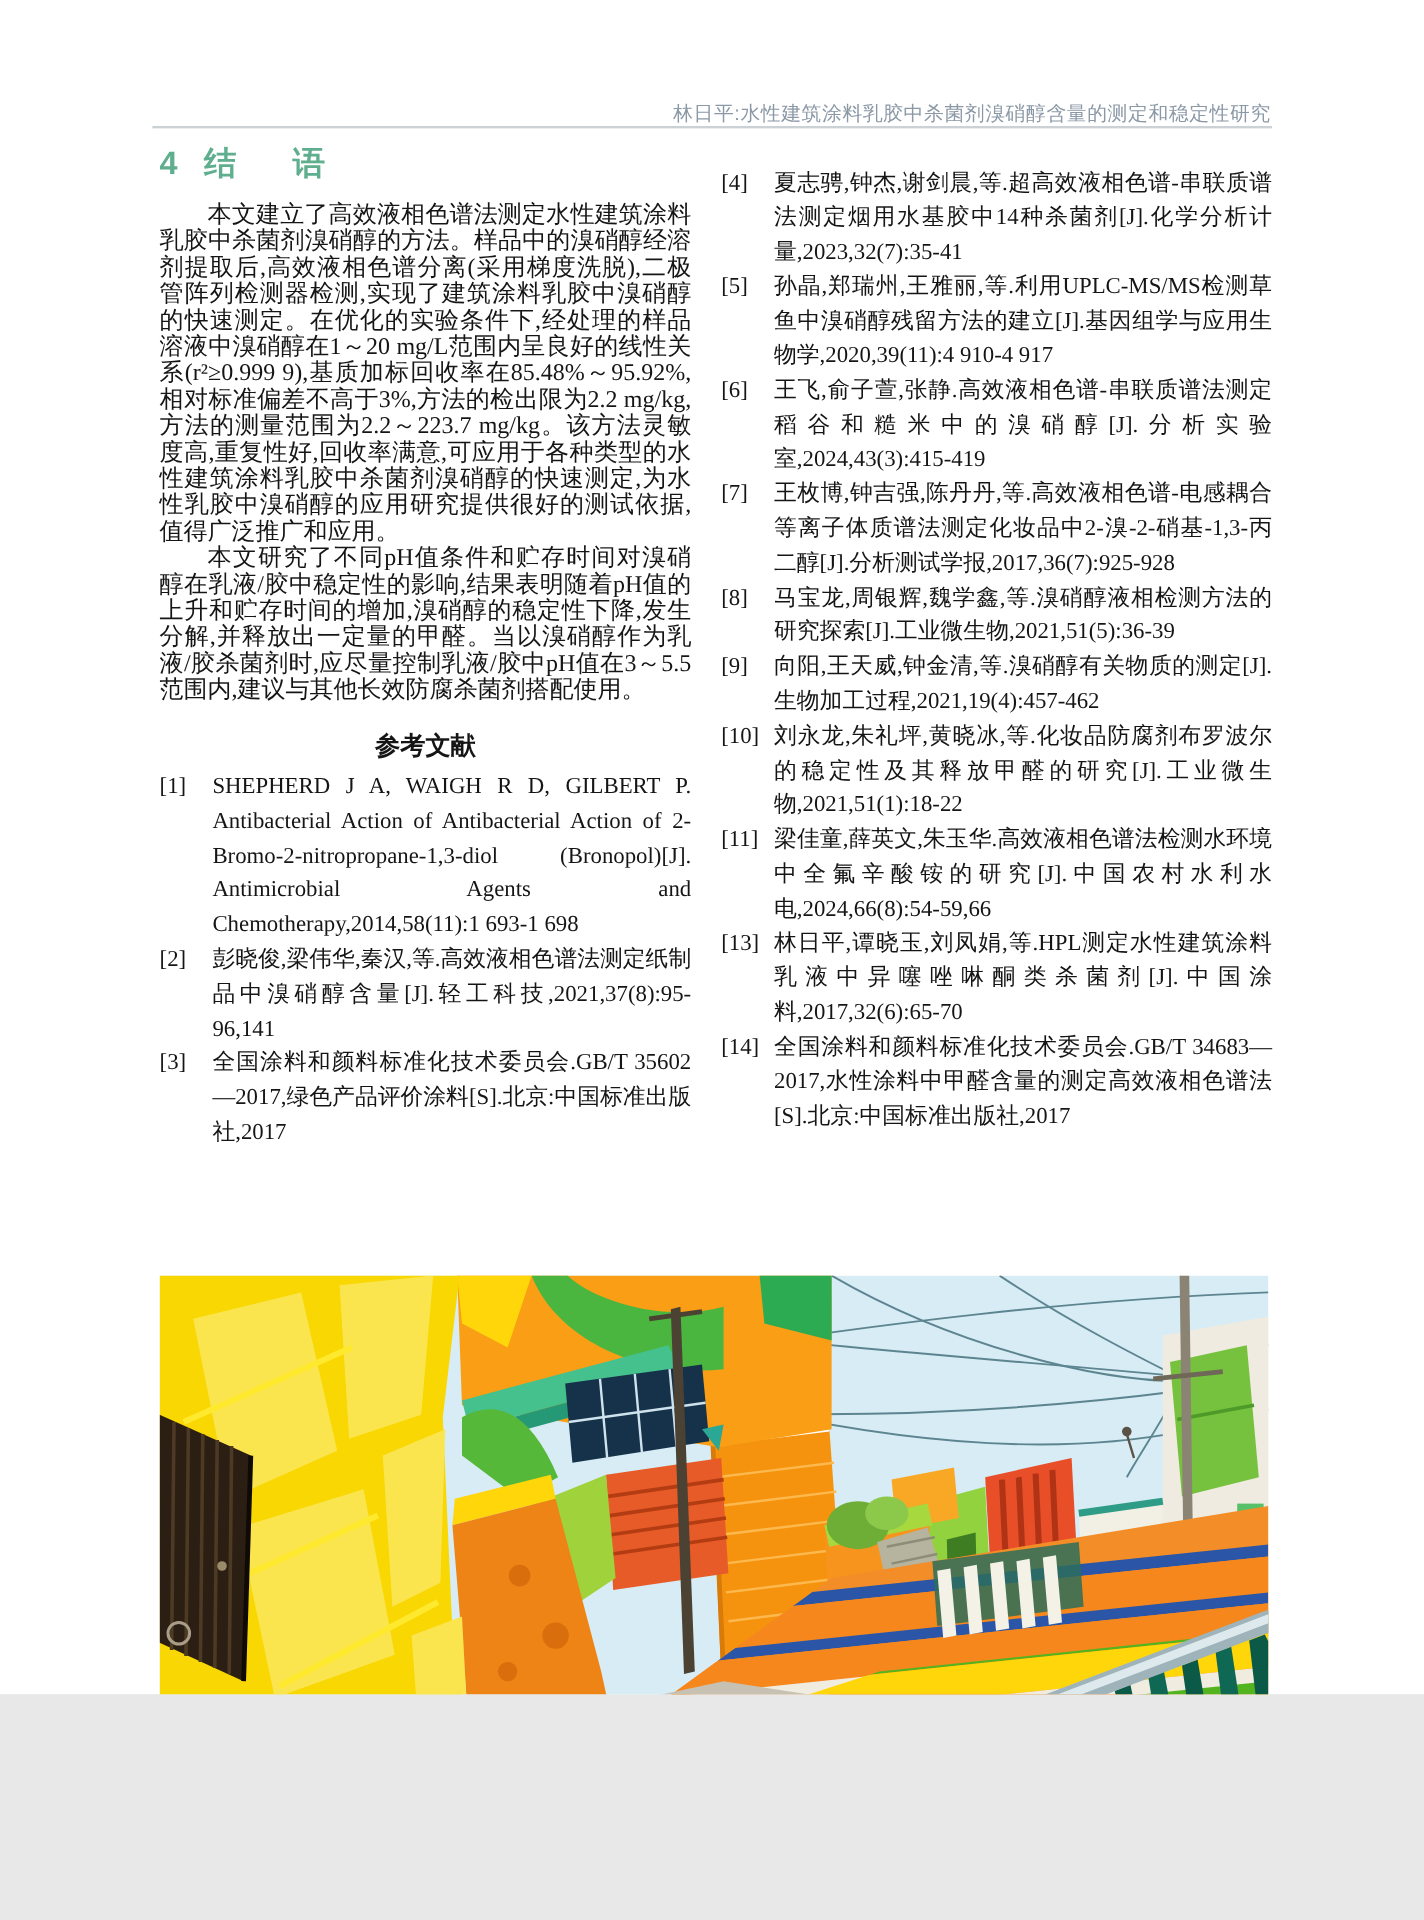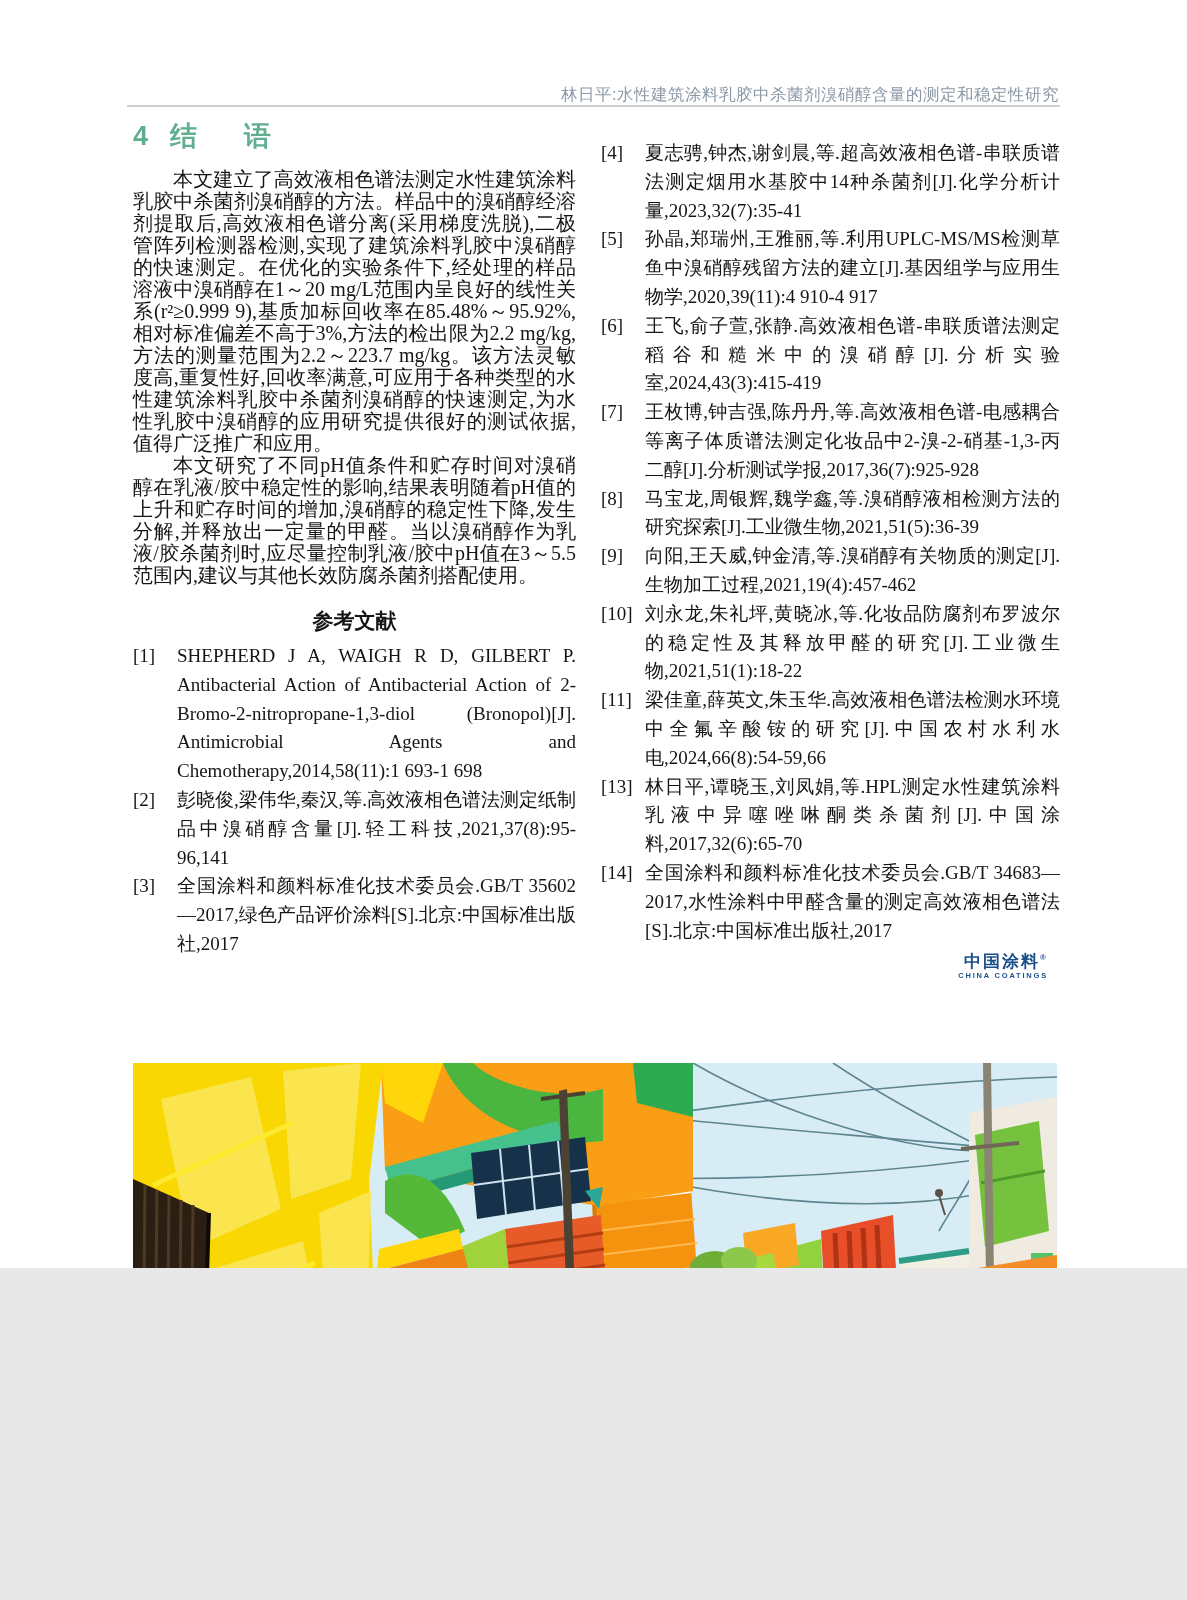--- a/index.html
+++ b/index.html
@@ -1,16 +1,16 @@
 <!DOCTYPE html>
 <html style="--accent-green: #5fae8e; --header-gray: #8b98a6; --rule-gray: #ccd1d6; --logo-blue: #1b4f8a; --footer-slate: #3d5a73; --text: #151515;"><head>
 <meta charset="utf-8">
 <style>
   html,body{margin:0;padding:0;background:#e8e8e8;}
-  .page{position:relative;width:1187px;height:1268px;background:#ffffff;margin:0 auto;
+  .page{position:relative;width:1187px;height:1412px;background:#ffffff;margin:0 auto;
         font-family:"Liberation Serif","DejaVu Serif",serif;color:var(--text,#151515);overflow:hidden;}
   .running-title{position:absolute;top:84px;right:128px;
         font-family:"Liberation Sans","DejaVu Sans",sans-serif;font-size:16.5px;
         color:var(--header-gray,#8b98a6);letter-spacing:.5px;}
   .rule{position:absolute;top:105px;left:127px;width:933px;height:2px;background:var(--rule-gray,#ccd1d6);}
   .col-left{position:absolute;left:133px;top:118px;width:443px;}
   .col-right{position:absolute;left:601px;top:139px;width:459px;}
   .sec-heading{font-family:"Liberation Sans","DejaVu Sans",sans-serif;color:var(--accent-green,#5fae8e);
         font-size:27px;font-weight:bold;margin:0 0 14px 0;display:flex;align-items:baseline;}
   .sec-num{margin-right:22px;}
@@ -103,24 +103,20 @@
     </div>
     <div class="ref">
       <span class="ref-label">[13]</span>
       <span class="ref-text">林日平,谭晓玉,刘凤娟,等.HPL测定水性建筑涂料乳液中异噻唑啉酮类杀菌剂[J].中国涂料,2017,32(6):65-70</span>
     </div>
     <div class="ref">
       <span class="ref-label">[14]</span>
       <span class="ref-text">全国涂料和颜料标准化技术委员会.GB/T 34683—2017,水性涂料中甲醛含量的测定高效液相色谱法[S].北京:中国标准出版社,2017</span>
     </div>
 
-    <div class="logo">
-      <div class="logo-cn"><span>中国涂料</span><sup>®</sup></div>
-      <div class="logo-en">CHINA COATINGS</div>
-    </div>
   </div>
 
   <div class="photo">
     <svg viewBox="0 0 924 415" preserveAspectRatio="none">
       <defs>
         <clipPath id="stairsClip">
             <polygon points="336,415 560,252 924,192 924,415"></polygon>
           </clipPath>
         <clipPath id="lowerClip">
             <polygon points="336,415 600,330 924,296 924,415"></polygon>

